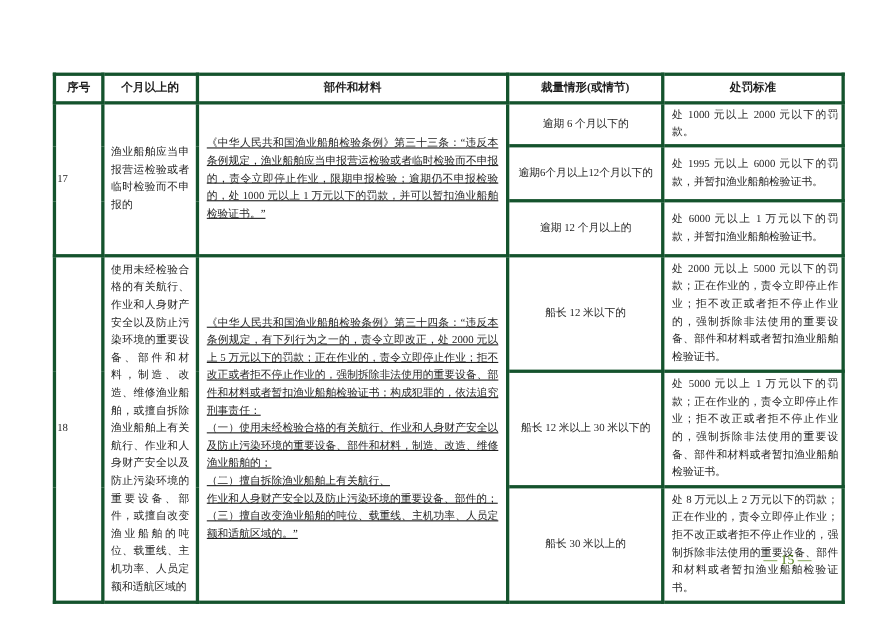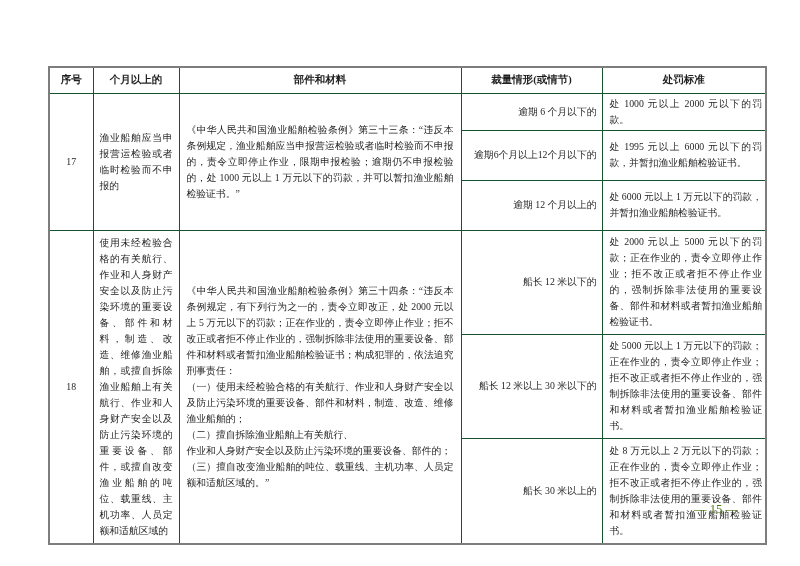--- a/index.html
+++ b/index.html
@@ -20,21 +20,21 @@
     position: absolute;
     left: 48px;
     top: 66px;
     width: 717px;
     border-collapse: collapse;
     table-layout: fixed;
     border: 2px solid #7d7d7d;
   }
   table.reg-table th,
   table.reg-table td {
-    border: 1px solid #14532d;
+    border: 3px solid #14532d;
     vertical-align: middle;
     font-size: 9.8px;
     line-height: 16px;
     font-weight: normal;
     overflow: hidden;
   }
   table.reg-table th {
     font-weight: bold;
     font-size: 10.5px;
     text-align: center;
@@ -42,35 +42,35 @@
   }
   tr.h-head { height: 26px; }
   tr.h-r1 { height: 31px; }
   tr.h-r2 { height: 50px; }
   tr.h-r3 { height: 50px; }
   tr.h-r4 { height: 100px; }
   tr.h-r5 { height: 90px; }
   tr.h-r6 { height: 78px; }
 
   td.no-cell {
-    text-align: center;
     font-size: 10px;
   }
   td.violation-cell {
     padding: 4px 6px;
     text-align: justify;
   }
   td.basis-cell {
     padding: 0 7px;
     text-align: justify;
     white-space: pre-line;
+    text-decoration: underline;
   }
   td.circ-cell {
     padding: 2px 5px 2px 6px;
-    text-align: right;
+    text-align: center;
   }
   td.pen-cell {
     padding: 2px 3px 2px 7px;
     text-align: justify;
     line-height: 15px;
   }
   .page-number {
     position: absolute;
     left: 694px;
     top: 502px;

